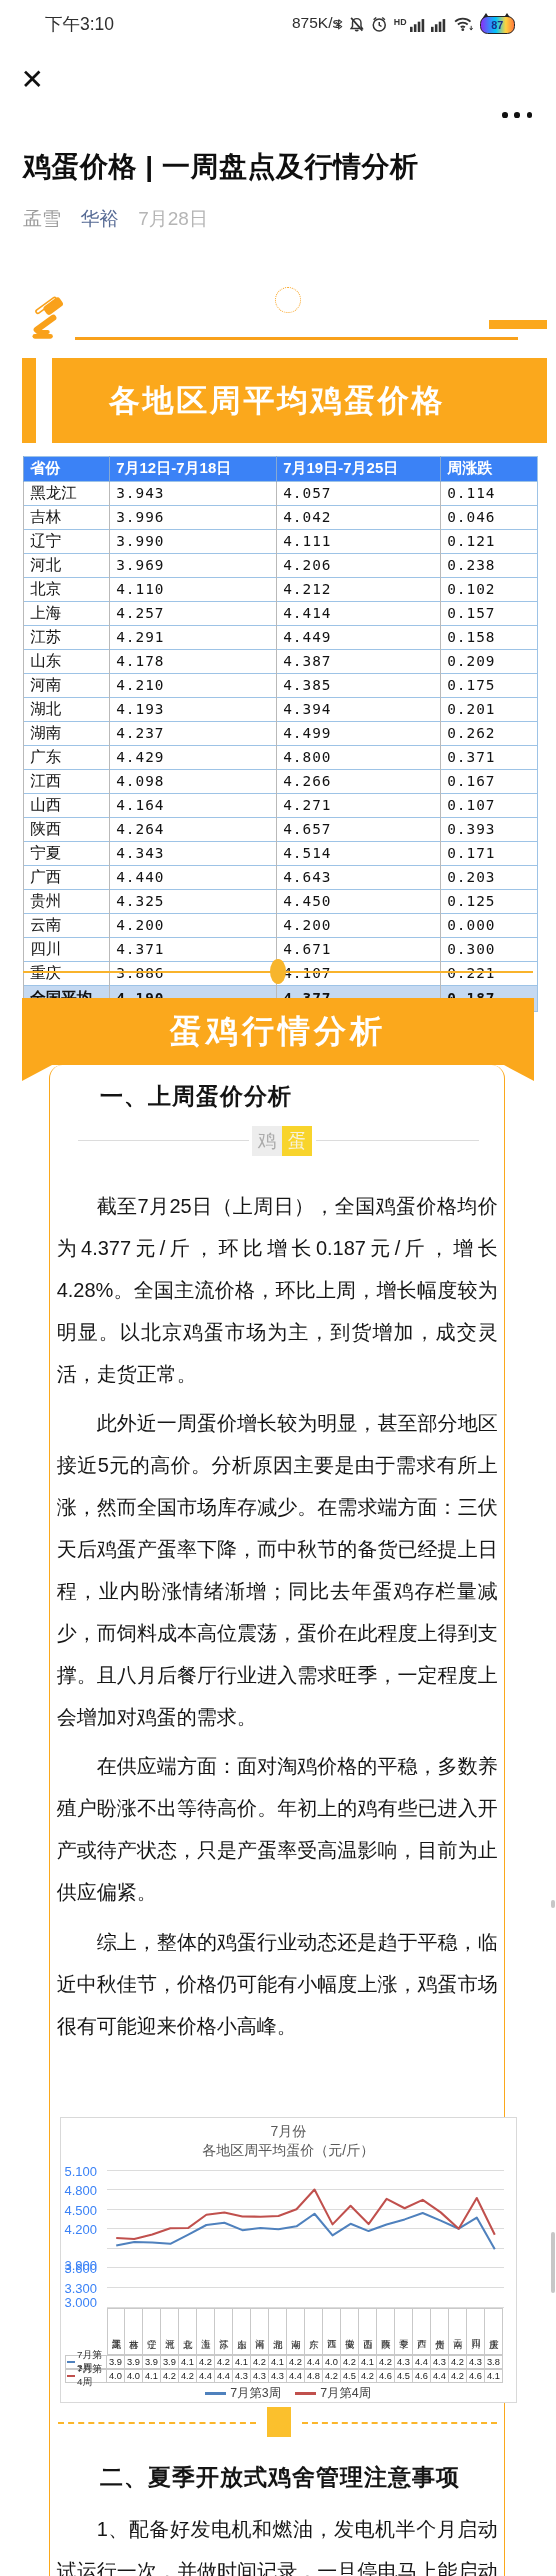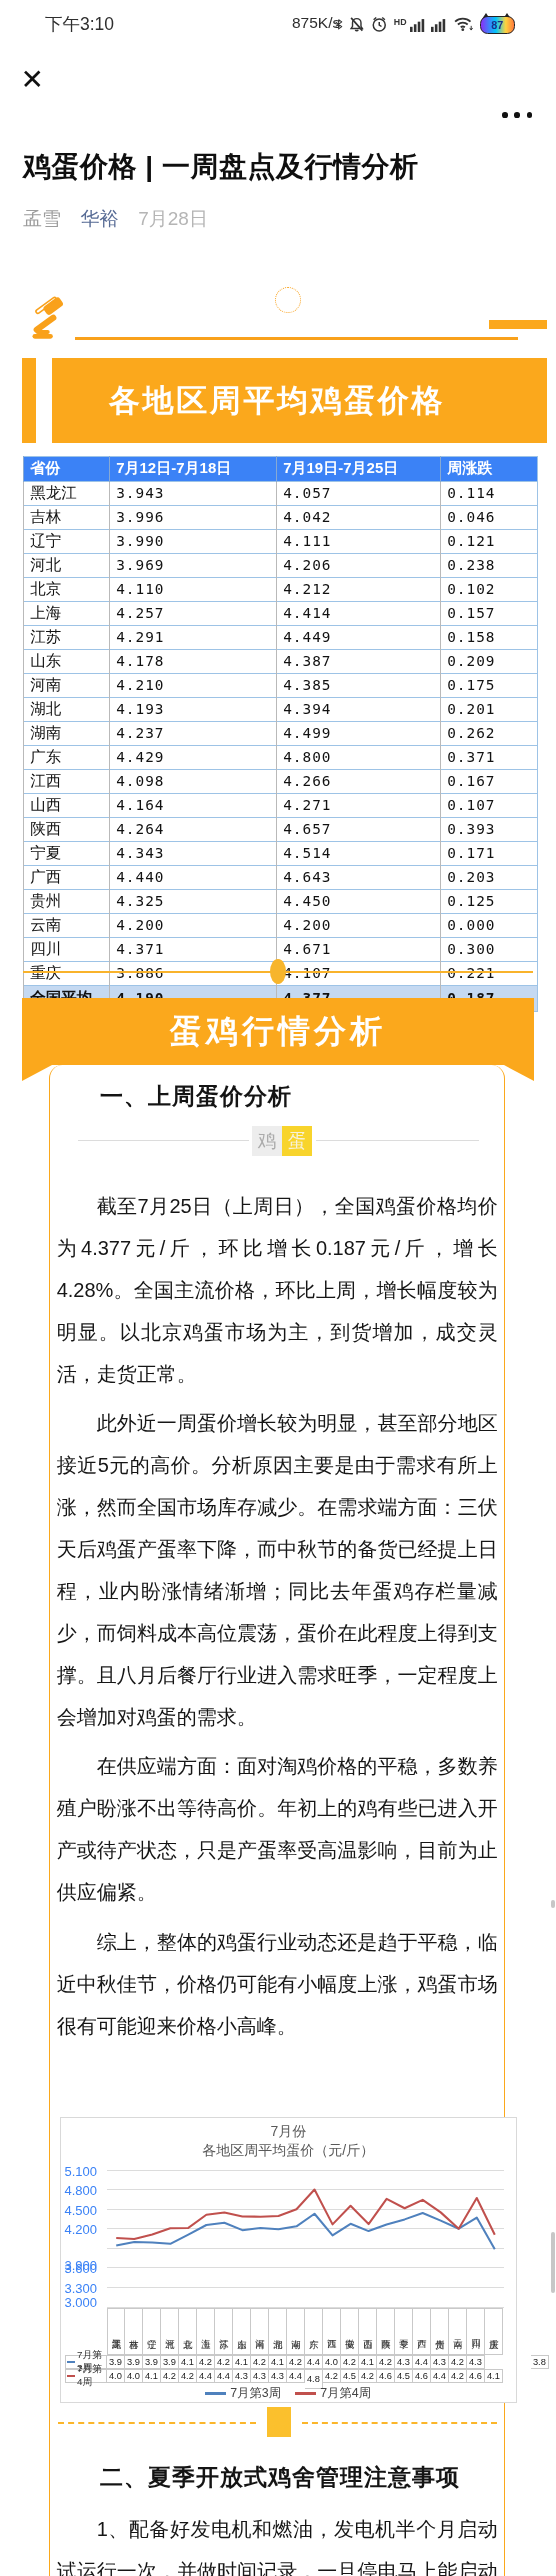--- a/index.html
+++ b/index.html
@@ -418,36 +418,36 @@
             <div class="v" style="height: 14px;">4.4</div>
             <div class="v" style="height: 14px;">4.0</div>
             <div class="v" style="height: 14px;">4.2</div>
             <div class="v" style="height: 14px;">4.1</div>
             <div class="v" style="height: 14px;">4.2</div>
             <div class="v" style="height: 14px;">4.3</div>
             <div class="v" style="height: 14px;">4.4</div>
             <div class="v" style="height: 14px;">4.3</div>
             <div class="v" style="height: 14px;">4.2</div>
             <div class="v" style="height: 14px;">4.3</div>
-            <div class="v" style="height: 14px; margin-left: 46px;">3.8</div>
+            <div class="v" style="height: 14px;">3.8</div>
           </div>
           <div class="drow" style="top: 251px;">
             <div class="lab" style="height: 14px;"><i style="background:#C0504D"></i>7月第4周</div>
             <div class="v" style="height: 14px;">4.0</div>
             <div class="v" style="height: 14px;">4.0</div>
             <div class="v" style="height: 14px;">4.1</div>
             <div class="v" style="height: 14px;">4.2</div>
             <div class="v" style="height: 14px;">4.2</div>
             <div class="v" style="height: 14px;">4.4</div>
             <div class="v" style="height: 14px;">4.4</div>
             <div class="v" style="height: 14px;">4.3</div>
             <div class="v" style="height: 14px;">4.3</div>
             <div class="v" style="height: 14px;">4.3</div>
             <div class="v" style="height: 14px;">4.4</div>
-            <div class="v" style="height: 20px;">4.8</div>
+            <div class="v" style="height: 14px;">4.8</div>
             <div class="v" style="height: 14px;">4.2</div>
             <div class="v" style="height: 14px;">4.5</div>
             <div class="v" style="height: 14px;">4.2</div>
             <div class="v" style="height: 14px;">4.6</div>
             <div class="v" style="height: 14px;">4.5</div>
             <div class="v" style="height: 14px;">4.6</div>
             <div class="v" style="height: 14px;">4.4</div>
             <div class="v" style="height: 14px;">4.2</div>
             <div class="v" style="height: 14px;">4.6</div>
             <div class="v" style="height: 14px;">4.1</div>

